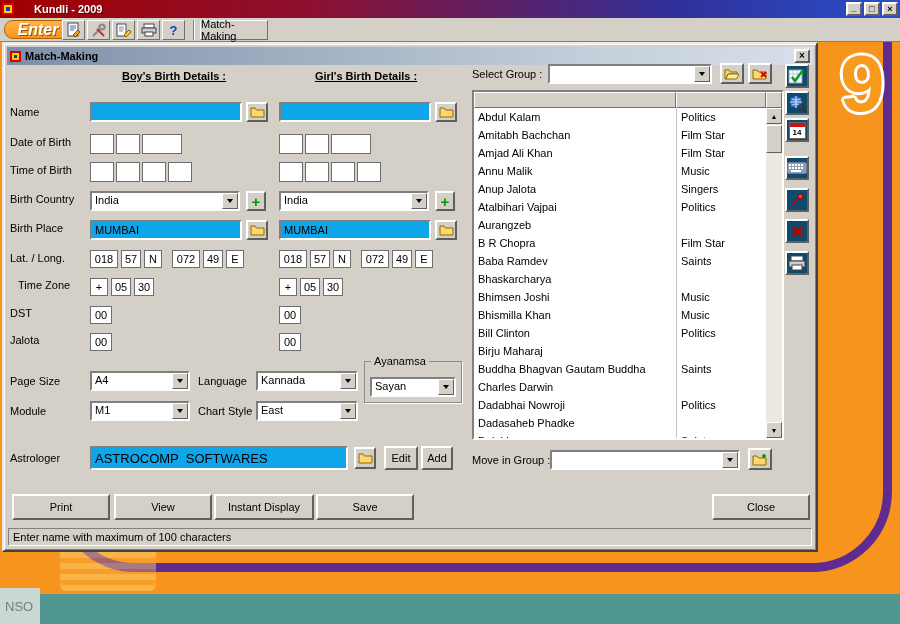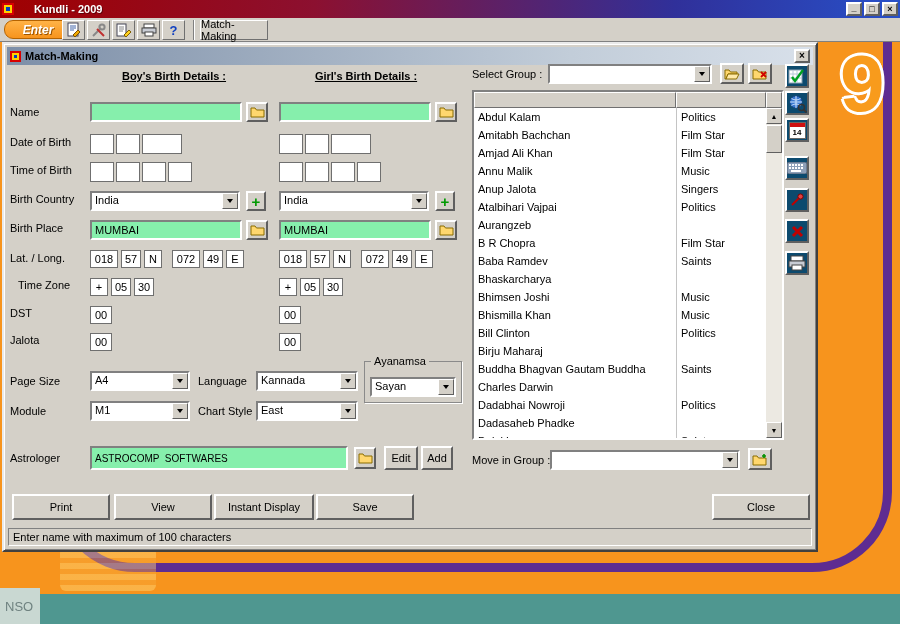--- a/index.html
+++ b/index.html
@@ -18,38 +18,38 @@
   .nso{left:5px;top:599px;z-index:4;font-size:13px;color:#6f8280}
   
   .titlebar{left:0;top:0;width:900px;height:18px;z-index:5;display:flex;align-items:center;padding:0 2px;
     background:linear-gradient(90deg,#a00000,#8c1030 35%,#30309a 75%,#2850c8)}
   .titlebar .t{color:#fff;font-weight:bold;margin-left:20px;text-shadow:1px 1px 0 #00000060}
   .wbtns{margin-left:auto;display:flex;gap:2px}
   .wbtn{width:16px;height:14px;background:#d4d0c8;border:2px solid;border-color:#fff #5f5f5f #5f5f5f #fff;
     display:flex;align-items:center;justify-content:center;font-size:9px;font-weight:bold;line-height:1}
   .toolbar{left:0;top:18px;width:900px;height:24px;background:#d4d0c8;border-bottom:1px solid #808080;z-index:5}
   .enter-logo{left:4px;top:2px;width:68px;height:19px;border-radius:9px;border:1px solid #b56300;
-    background:linear-gradient(#ffb347,#f7941d);color:#fff;font-weight:bold;font-style:italic;font-size:12px;
+    background:linear-gradient(#ffb347,#f7941d);color:#fff;font-weight:bold;font-style:italic;font-size:16px;
     display:flex;align-items:center;justify-content:center;text-shadow:1px 1px 0 #9a5400}
   .tbtn{top:2px;width:23px;height:20px;background:#d4d0c8;border:1px solid;border-color:#fff #707070 #707070 #fff;
     display:flex;align-items:center;justify-content:center}
   .vsep{left:193px;top:2px;width:2px;height:20px;border-left:1px solid #808080;border-right:1px solid #fff}
   .mmtab{left:200px;top:2px;width:68px;height:20px;background:#d4d0c8;border:1px solid;border-color:#fff #707070 #707070 #fff;
     display:flex;align-items:center;justify-content:center}
   
   .dialog{left:2px;top:42px;width:816px;height:510px;background:#d4d0c8;z-index:10;
     border:2px solid;border-color:#eaeaea #404040 #404040 #eaeaea;box-shadow:inset 1px 1px 0 #fff,inset -1px -1px 0 #808080}
   .dtitle{left:3px;top:3px;width:806px;height:18px;display:flex;align-items:center;padding:0 3px;
     background:linear-gradient(90deg,#7d8fa8,#c2cdd9 70%,#d8e0ea)}
   .dtitle .t{font-weight:bold;margin-left:4px}
   .dclose{margin-left:auto;width:16px;height:14px;background:#d4d0c8;border:2px solid;border-color:#fff #5f5f5f #5f5f5f #fff;
     display:flex;align-items:center;justify-content:center;font-size:10px;font-weight:bold;line-height:1}
   .sechead{font-weight:bold;text-decoration:underline;text-align:center}
   .lbl{position:absolute;white-space:nowrap}
-  .edit{position:absolute;border:2px solid;border-color:#808080 #fff #fff #808080;background:#86efac;
+  .edit{position:absolute;border:2px solid;border-color:#808080 #fff #fff #808080;background:#0ea5e9;
     font:11px "Liberation Sans",sans-serif;padding:0 3px;color:#000}
   .cellsm{position:absolute;border:1px solid #6f6f6f;background:#fff;font:11px "Liberation Sans",sans-serif;
     text-align:center;padding:0;color:#000}
   .combo{position:absolute;border:2px solid;border-color:#808080 #fff #fff #808080;background:#fff;display:flex}
   .combo .ct{flex:1;padding:1px 0 0 3px;white-space:nowrap;overflow:hidden}
   .cbtn{width:16px;background:#d4d0c8;border:1px solid;border-color:#fff #606060 #606060 #fff;
     display:flex;align-items:center;justify-content:center;flex:none}
   .tri{width:0;height:0;border-left:3px solid transparent;border-right:3px solid transparent;border-top:4px solid #000}
   .btn{position:absolute;background:#d4d0c8;border:2px solid;border-color:#fff #5f5f5f #5f5f5f #fff;
     display:flex;align-items:center;justify-content:center;cursor:default}
@@ -293,21 +293,21 @@
     </div>
     <span class="lbl" style="left:194px;top:361px">Chart Style</span>
     <div class="combo" style="left:252px;top:357px;width:102px;height:20px">
       <span class="ct">East</span>
       <span class="cbtn">
           <span class="tri"></span>
         </span>
     </div>
 
     <span class="lbl" style="left:6px;top:408px">Astrologer</span>
-    <input class="edit" style="left: 86px; top: 402px; width: 258px; height: 24px; font-size: 10px;" value="ASTROCOMP  SOFTWARES">
+    <input class="edit" style="left: 86px; top: 402px; width: 258px; height: 24px; font-size: 13px;" value="ASTROCOMP  SOFTWARES">
     <div class="btn" style="left:350px;top:403px;width:22px;height:22px">
       <span style="display:inline-flex">
           <svg width="15" height="12">
             <path d="M1 11 V2 h4 l1.5 2 H14 v7 z" fill="#ffd76e" stroke="#8a6d00"></path>
           </svg>
         </span>
     </div>
     <div class="btn" style="left:380px;top:402px;width:34px;height:24px">Edit</div>
     <div class="btn" style="left:417px;top:402px;width:32px;height:24px">Add</div>
 

